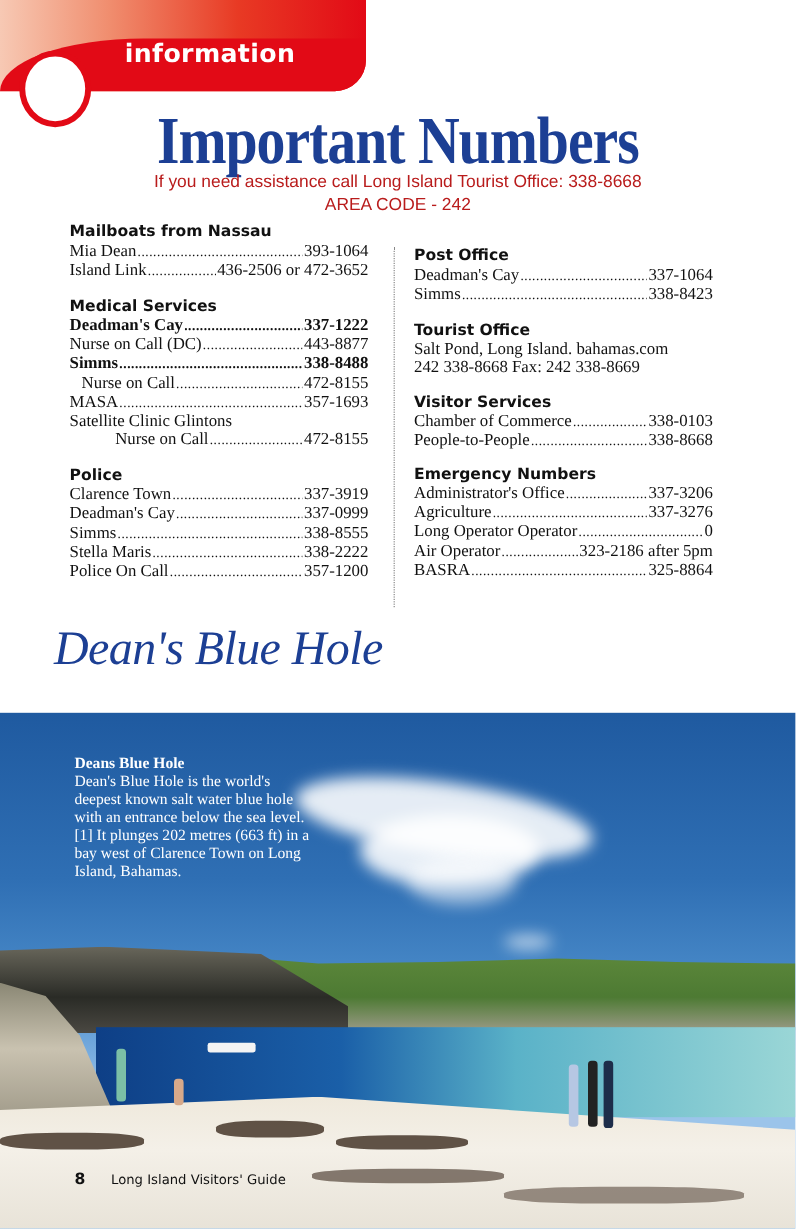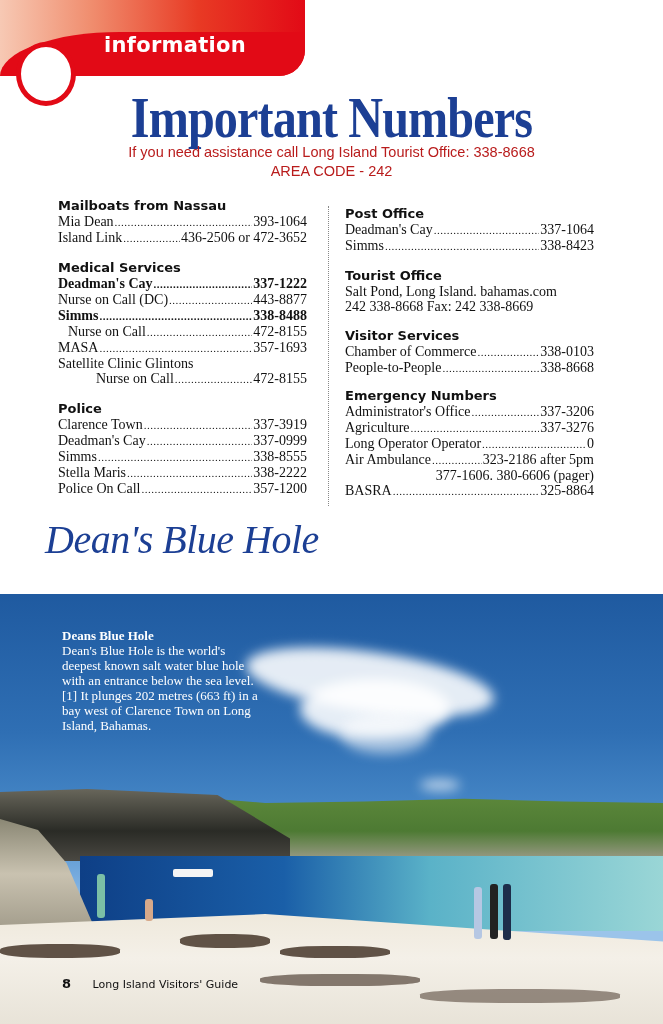--- a/index.html
+++ b/index.html
@@ -16,21 +16,21 @@
          background:#fff; border:5px solid #e20a16; }
 
   .title { position:absolute; left:0; width:663px; top:86px; text-align:center; color:#1c3f94;
            font-family:"Liberation Serif", serif; font-size:56px; font-weight:bold; letter-spacing:-1px; transform:scaleX(0.86); }
   .subtitle { position:absolute; left:0; width:663px; text-align:center; color:#b91c1c;
            font-family:"Liberation Sans", sans-serif; font-size:14.5px; }
   .sub1 { top:144px; }
   .sub2 { top:163px; }
 
   .col { position:absolute; font-size:14px; color:#111; line-height:15px; }
-  .col-left { left:58px; top:198px; width:249px; }
+  .col-left { left:58px; top:186px; width:249px; }
   .col-right { left:345px; top:206px; width:249px; }
   .divider { position:absolute; left:328px; top:206px; height:300px; border-left:1px dotted #888; }
 
   .section { margin-bottom:14px; }
   .section h3 { margin:0 0 0 0; font-family:"DejaVu Sans", sans-serif; font-size:13px; font-weight:bold; line-height:16px; color:#111; }
   .row { display:flex; align-items:baseline; white-space:nowrap; }
   .row .name { flex:0 0 auto; }
   .row .dots { flex:1 1 auto; overflow:hidden; margin:0 1px; }
   .row .dots::before { content:"......................................................................................................"; letter-spacing:0.5px; font-size:11px; }
   .row .num { flex:0 0 auto; }
@@ -210,25 +210,24 @@
         <span class="name">Agriculture</span>
         <span class="dots"></span>
         <span class="num">337-3276</span>
       </div>
     <div class="row">
         <span class="name">Long Operator Operator</span>
         <span class="dots"></span>
         <span class="num">0</span>
       </div>
     <div class="row">
-        <span class="name">Air Ambulance</span>
+        <span class="name">Air Operator</span>
         <span class="dots"></span>
         <span class="num">323-2186 after 5pm</span>
       </div>
-    <div class="right-align">377-1606. 380-6606 (pager)</div>
     <div class="row">
         <span class="name">BASRA</span>
         <span class="dots"></span>
         <span class="num">325-8864</span>
       </div>
   </div>
 </div>
 
 <div class="deans-title">Dean's Blue Hole</div>
 

